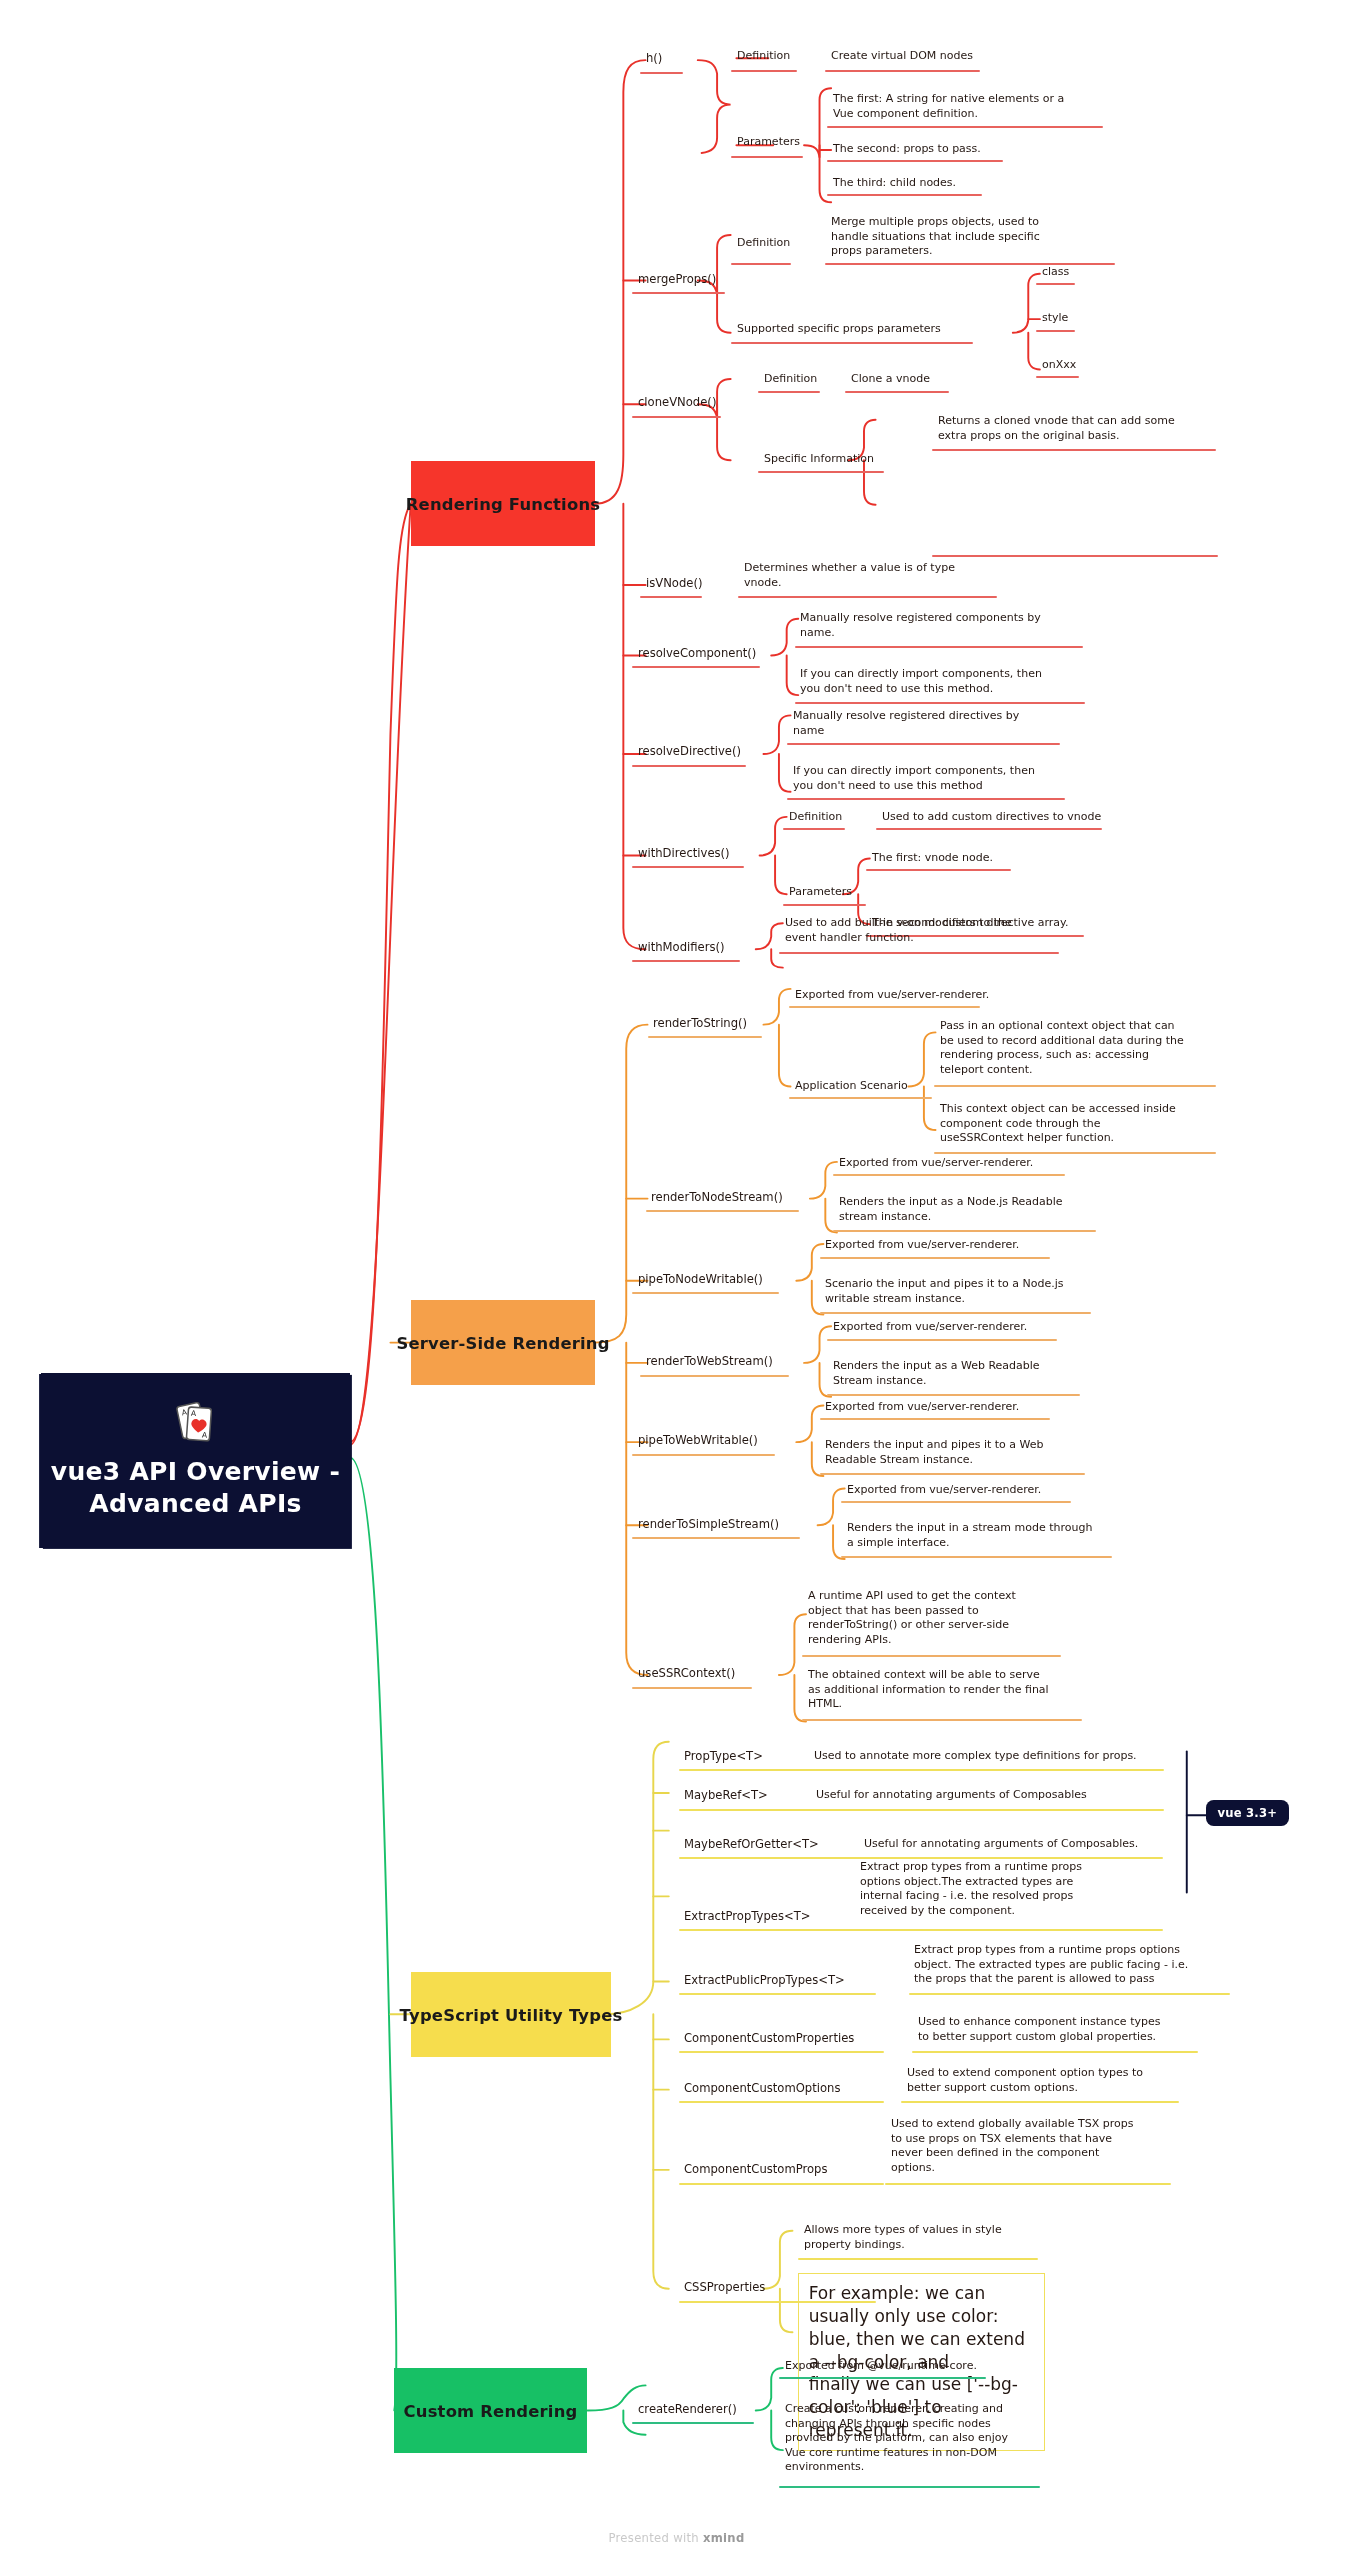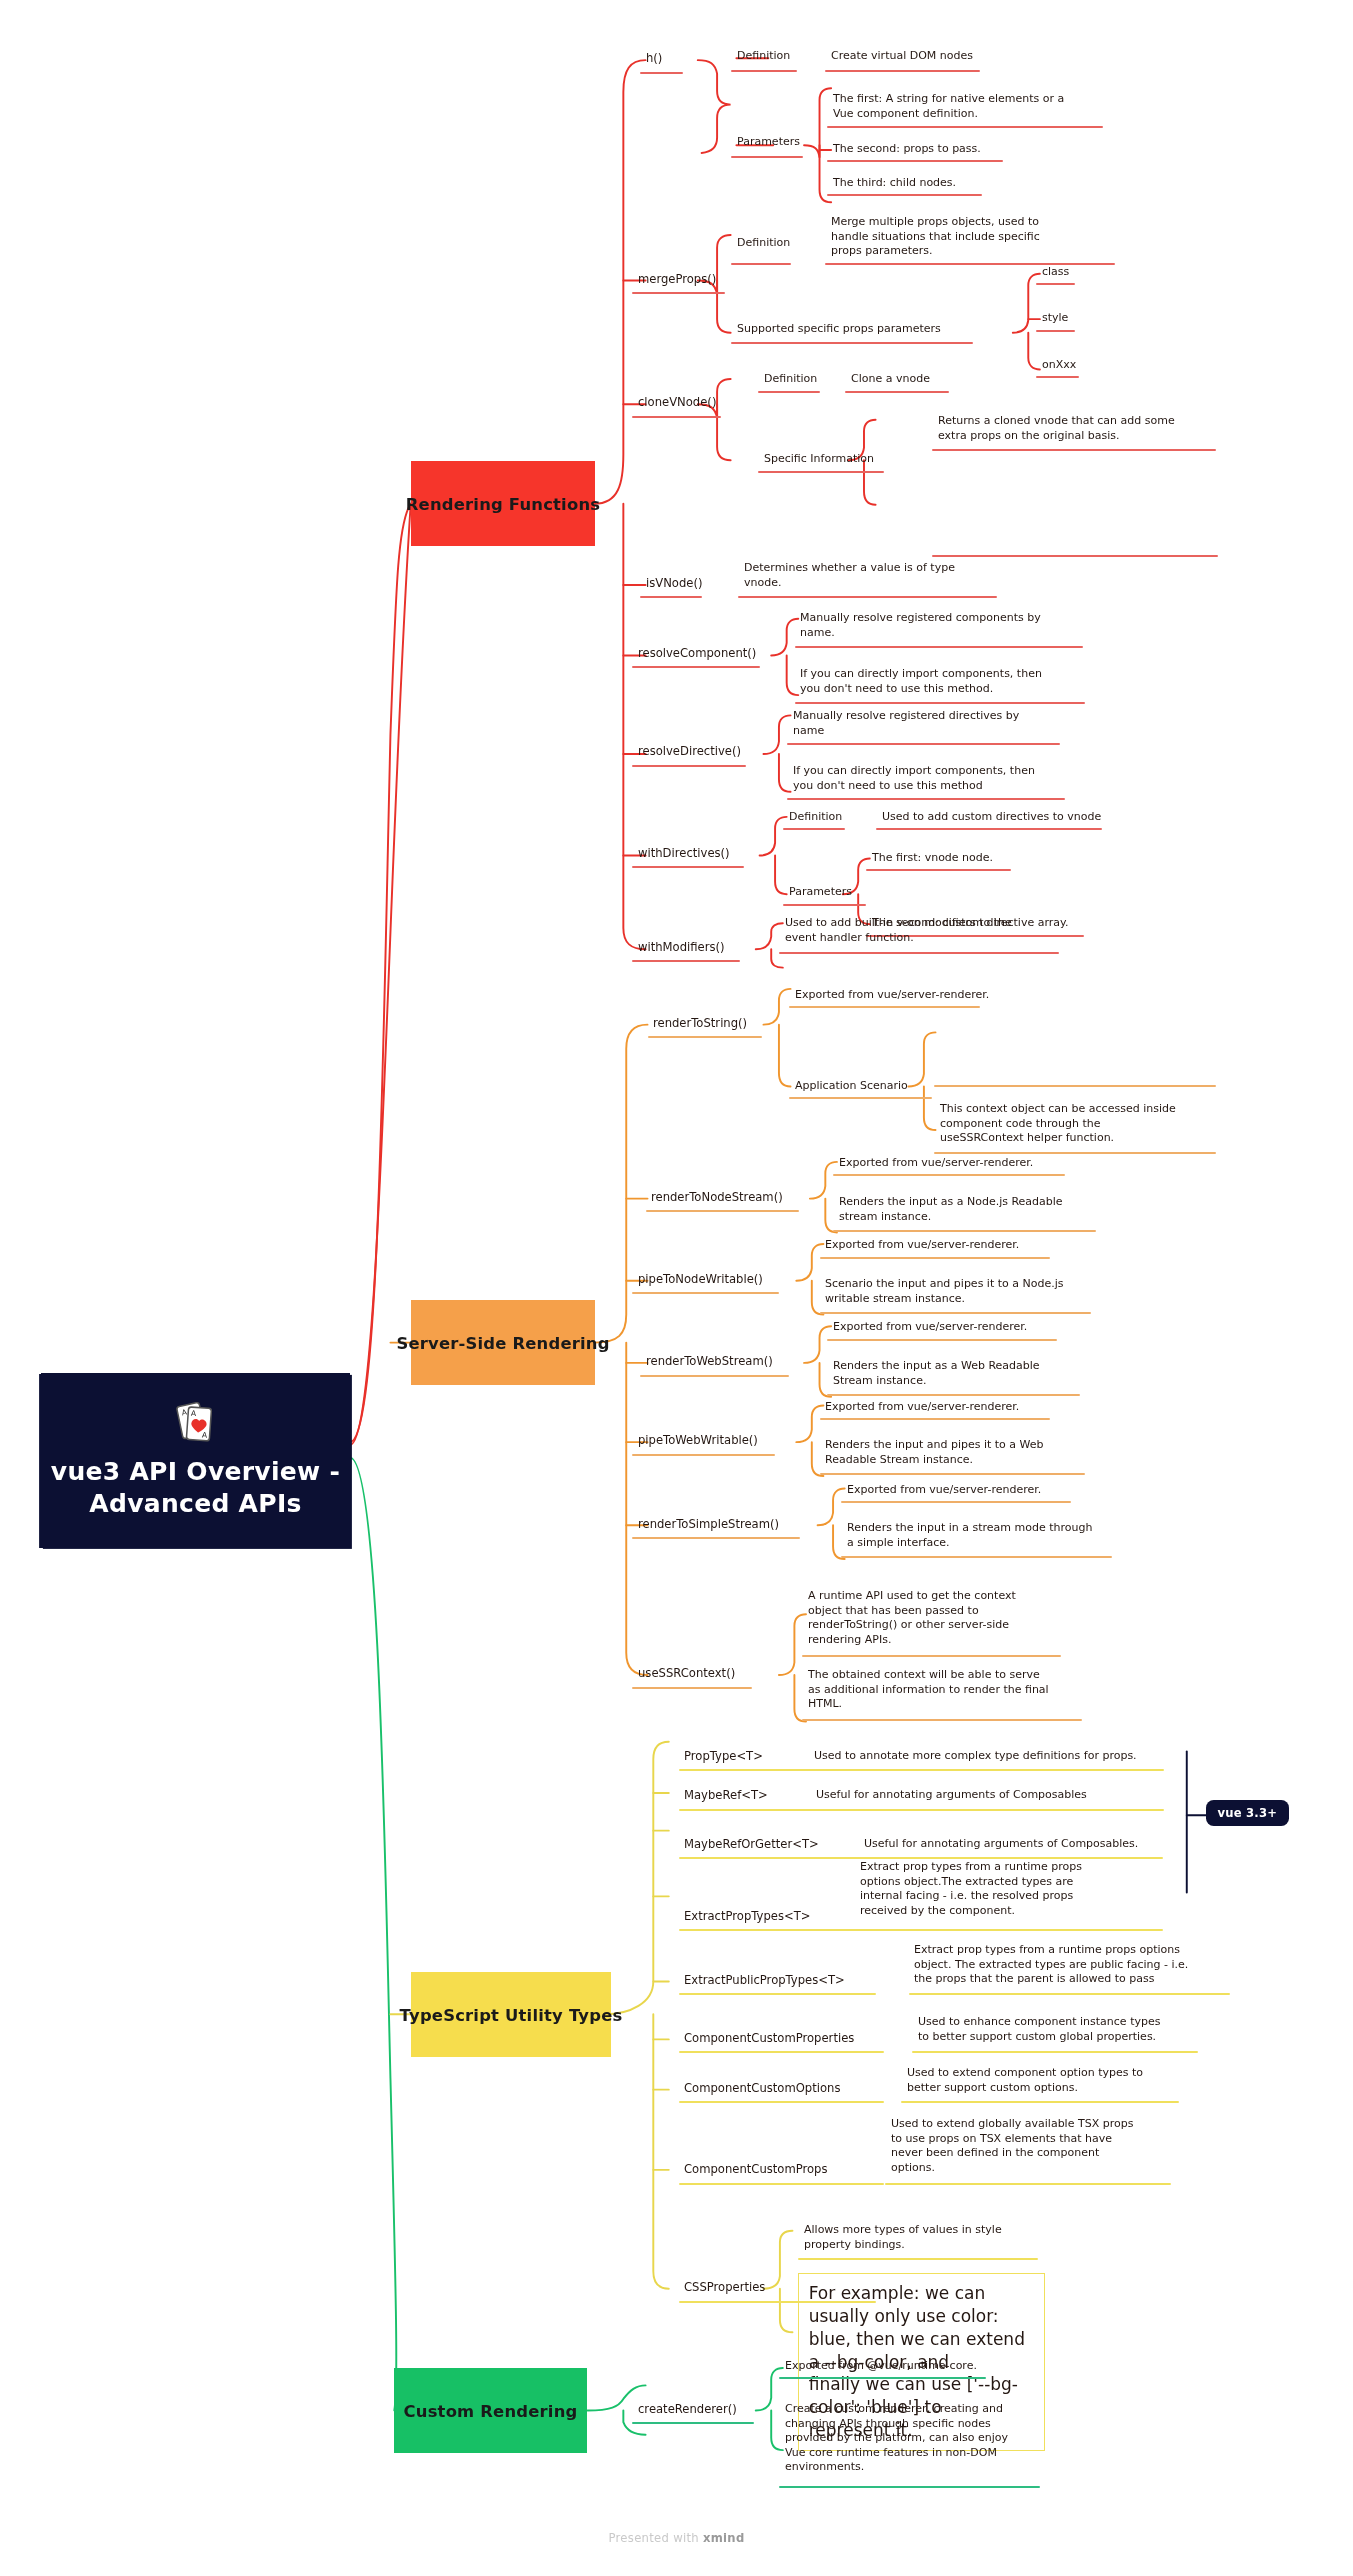--- a/index.html
+++ b/index.html
@@ -401,20 +401,24 @@
   <div class="node" style="left:785px; top:916px;">Used to add built-in v-on modifiers to the
 event handler function.</div>
   <div class="underline u-red" style="left:779px; top:952px; width:280px;"></div>
 
   <div class="node topic" style="left:653px; top:1016px;">renderToString()</div>
   <div class="underline u-orange" style="left:648px; top:1036px; width:114px;"></div>
   <div class="node" style="left:795px; top:988px;">Exported from vue/server-renderer.</div>
   <div class="underline u-orange" style="left:789px; top:1006px; width:191px;"></div>
   <div class="node" style="left:795px; top:1079px;">Application Scenario</div>
   <div class="underline u-orange" style="left:789px; top:1097px; width:143px;"></div>
+  <div class="node" style="left:940px; top:1019px;">Pass in an optional context object that can
+be used to record additional data during the
+rendering process, such as: accessing
+teleport content.</div>
   <div class="underline u-orange" style="left:934px; top:1085px; width:282px;"></div>
   <div class="node" style="left:940px; top:1102px;">This context object can be accessed inside
 component code through the
 useSSRContext helper function.</div>
   <div class="underline u-orange" style="left:934px; top:1152px; width:282px;"></div>
 
   <div class="node topic" style="left:651px; top:1190px;">renderToNodeStream()</div>
   <div class="underline u-orange" style="left:646px; top:1210px; width:153px;"></div>
   <div class="node" style="left:839px; top:1156px;">Exported from vue/server-renderer.</div>
   <div class="underline u-orange" style="left:833px; top:1174px; width:232px;"></div>

